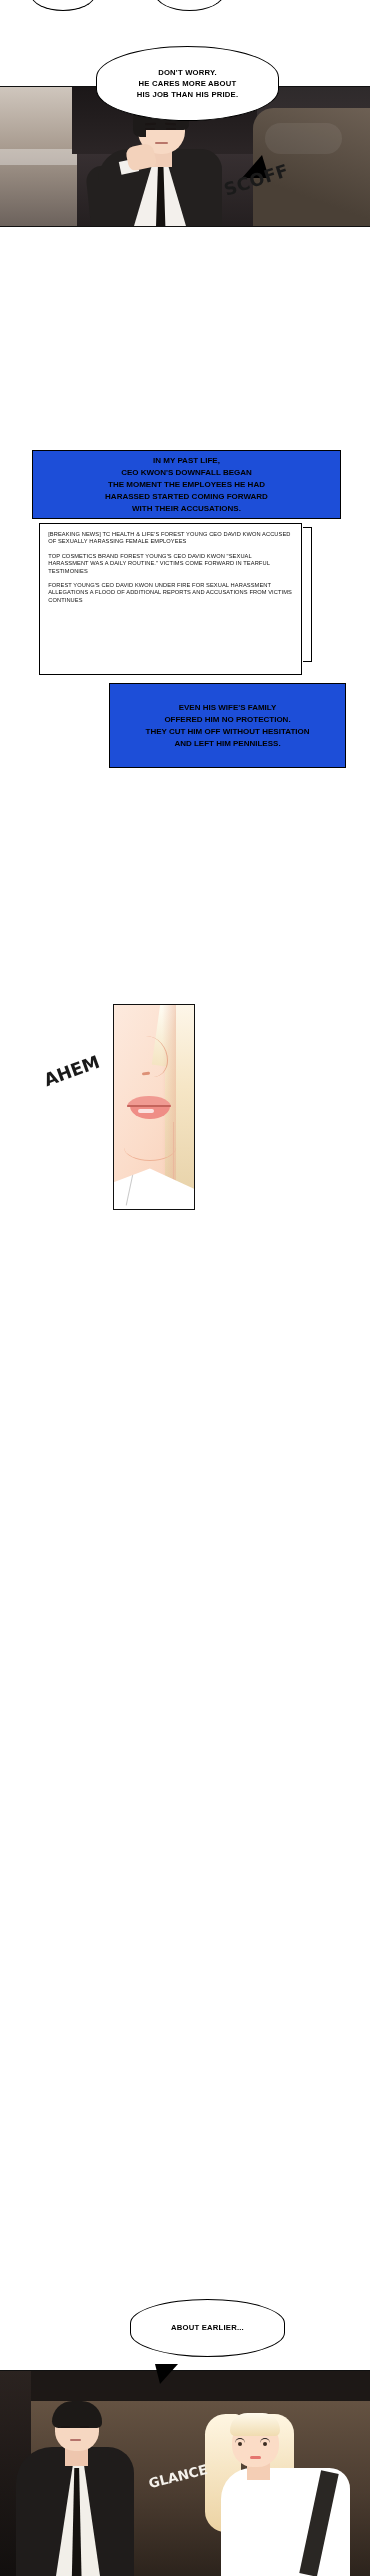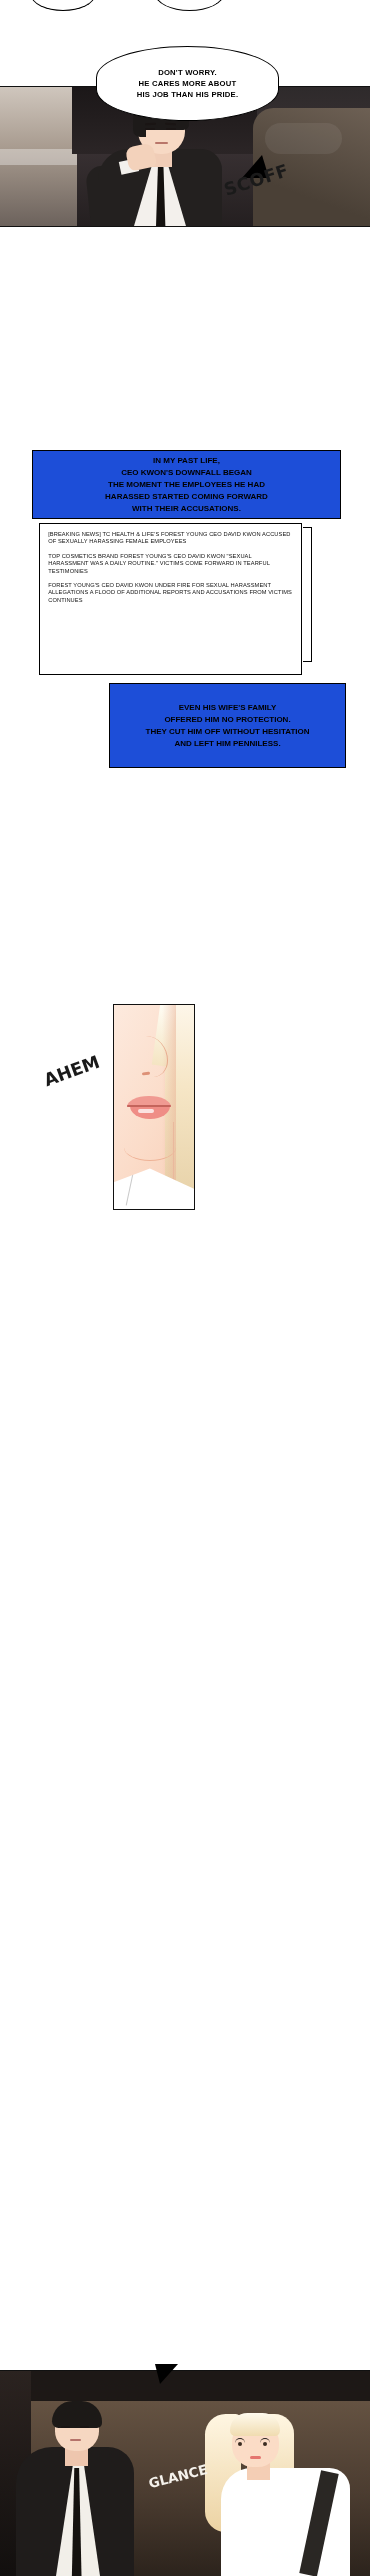--- a/index.html
+++ b/index.html
@@ -452,20 +452,23 @@
     <div id="p2-chin"></div>
     <div id="p2-jaw"></div>
     <div id="p2-collar"></div>
   </div>
   <div id="panel-2-frame"></div>
 
   <div class="sfx" style="left:43px; top:1061px; font-size:17.5px; transform: rotate(-20deg);">AHEM</div>
 
   <div class="tail" style="left:155px; top:2364px;
       border-right:18.5px solid transparent; border-top:20.6px solid #000; border-left:5.2px solid transparent;"></div>
+  <div class="bubble" id="bubble-earlier" style="left:130px; top:2299px; width:155px; height:58px;">
+    <span class="txt" style="font-size:7.7px;">ABOUT EARLIER...</span>
+  </div>
 
   <div class="panel" id="panel-3">
     <div id="p3-dark-top"></div>
     <div id="p3-leftwin"></div>
 
     <div id="p3-man-body"></div>
     <div id="p3-man-shirt"></div>
     <div id="p3-man-tie"></div>
     <div id="p3-man-neck"></div>
     <div id="p3-man-head"></div>

